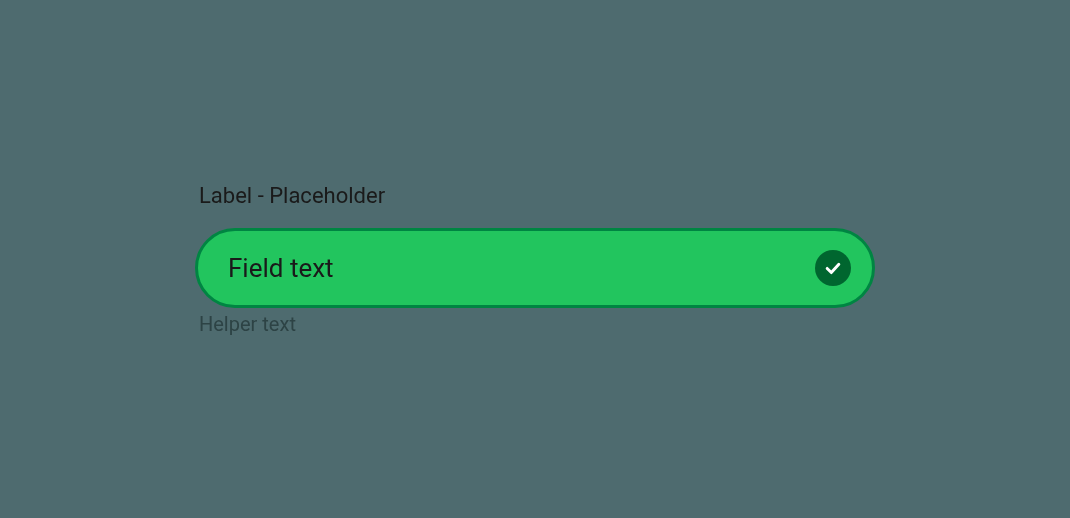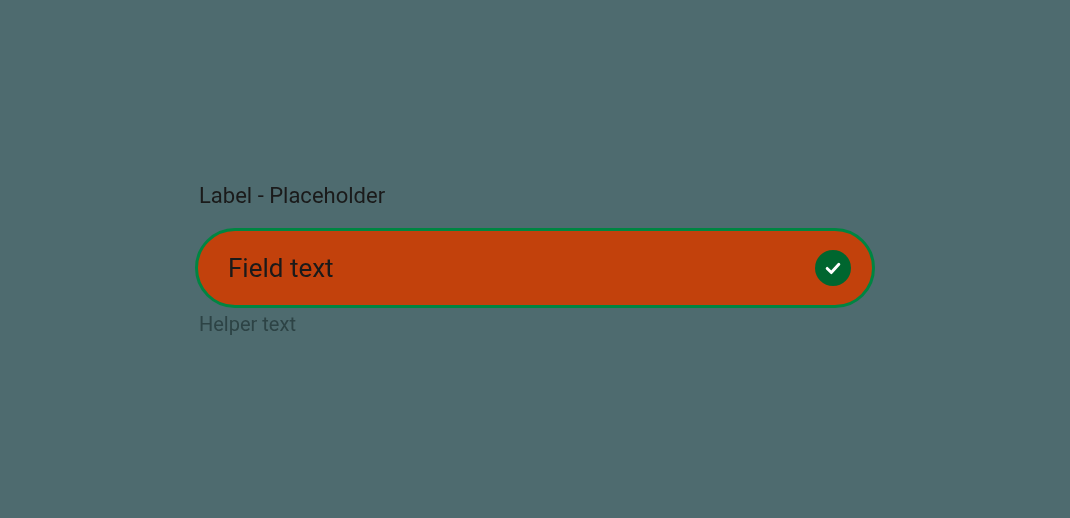--- a/index.html
+++ b/index.html
@@ -28,21 +28,21 @@
       margin-left: 4px;
       font-weight: 400;
     }
     .input-wrapper {
       position: relative;
       width: 100%;
     }
     .text-input {
       width: 100%;
       height: 80px;
-      background-color: #c2410c;
+      background-color: #22c55e;
       border: 3px solid #008542;
       border-radius: 40px;
       padding: 0 70px 0 30px;
       font-size: 26px;
       color: #1a1a1a;
       outline: none;
       font-family: inherit;
     }
     .check-badge {
       position: absolute;

